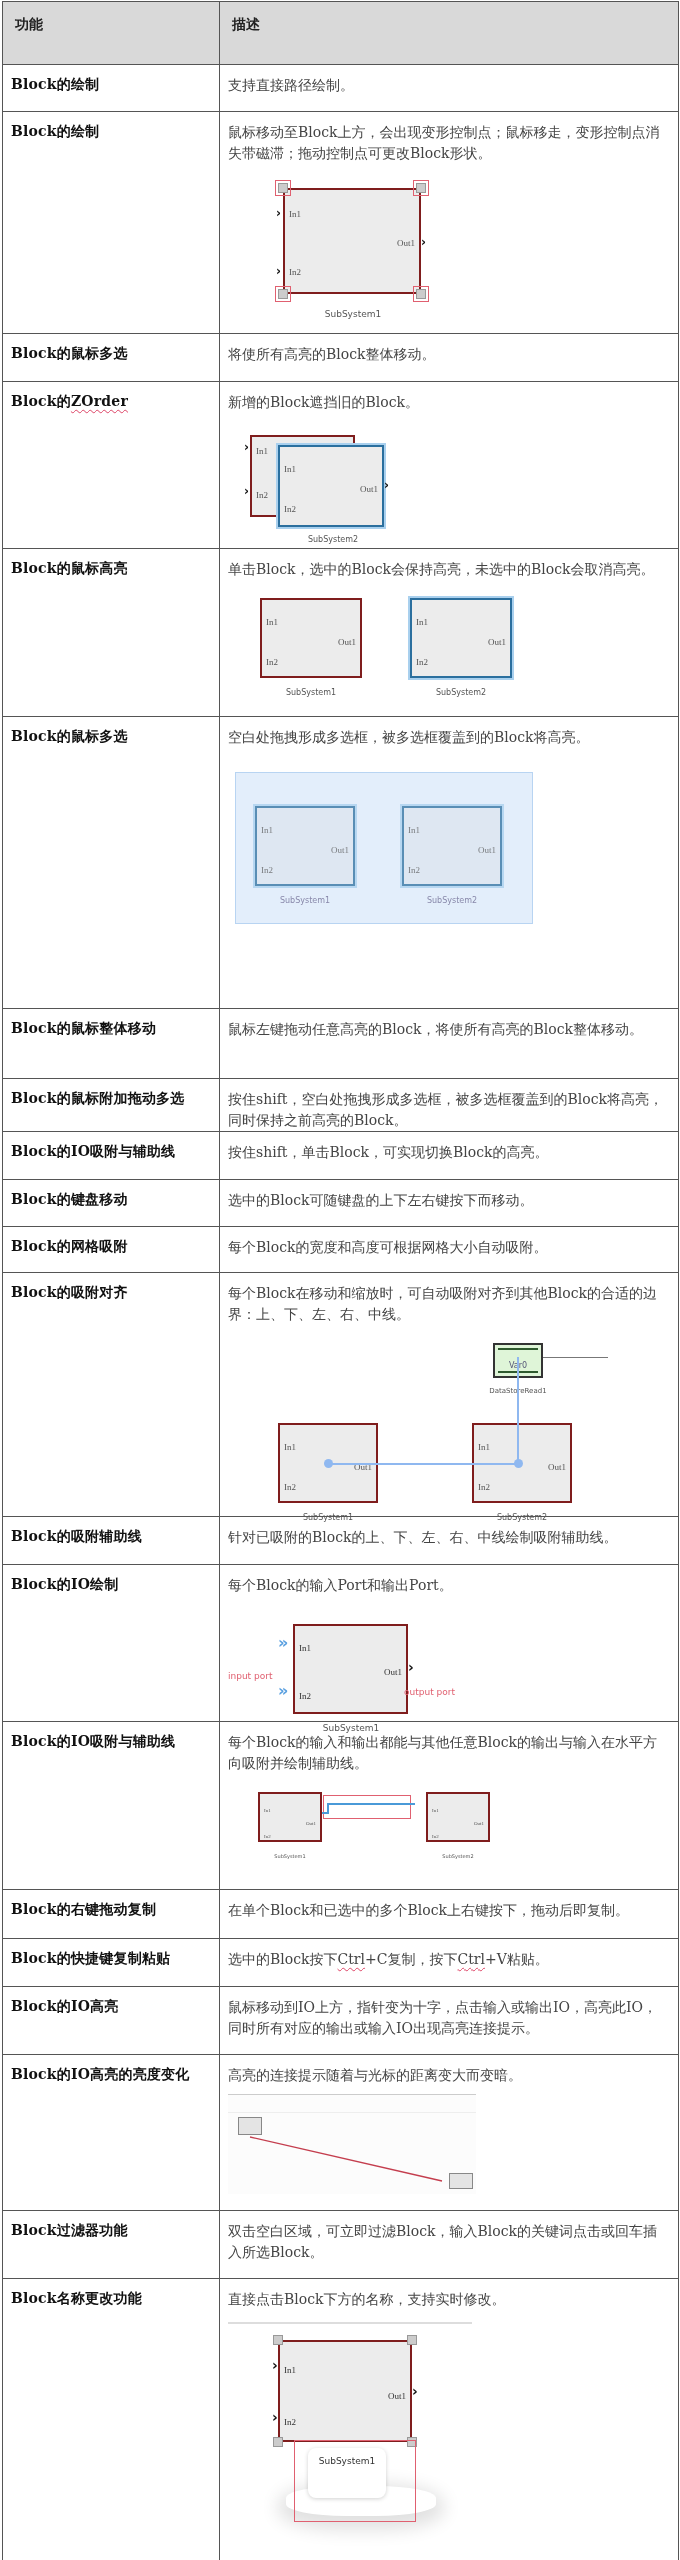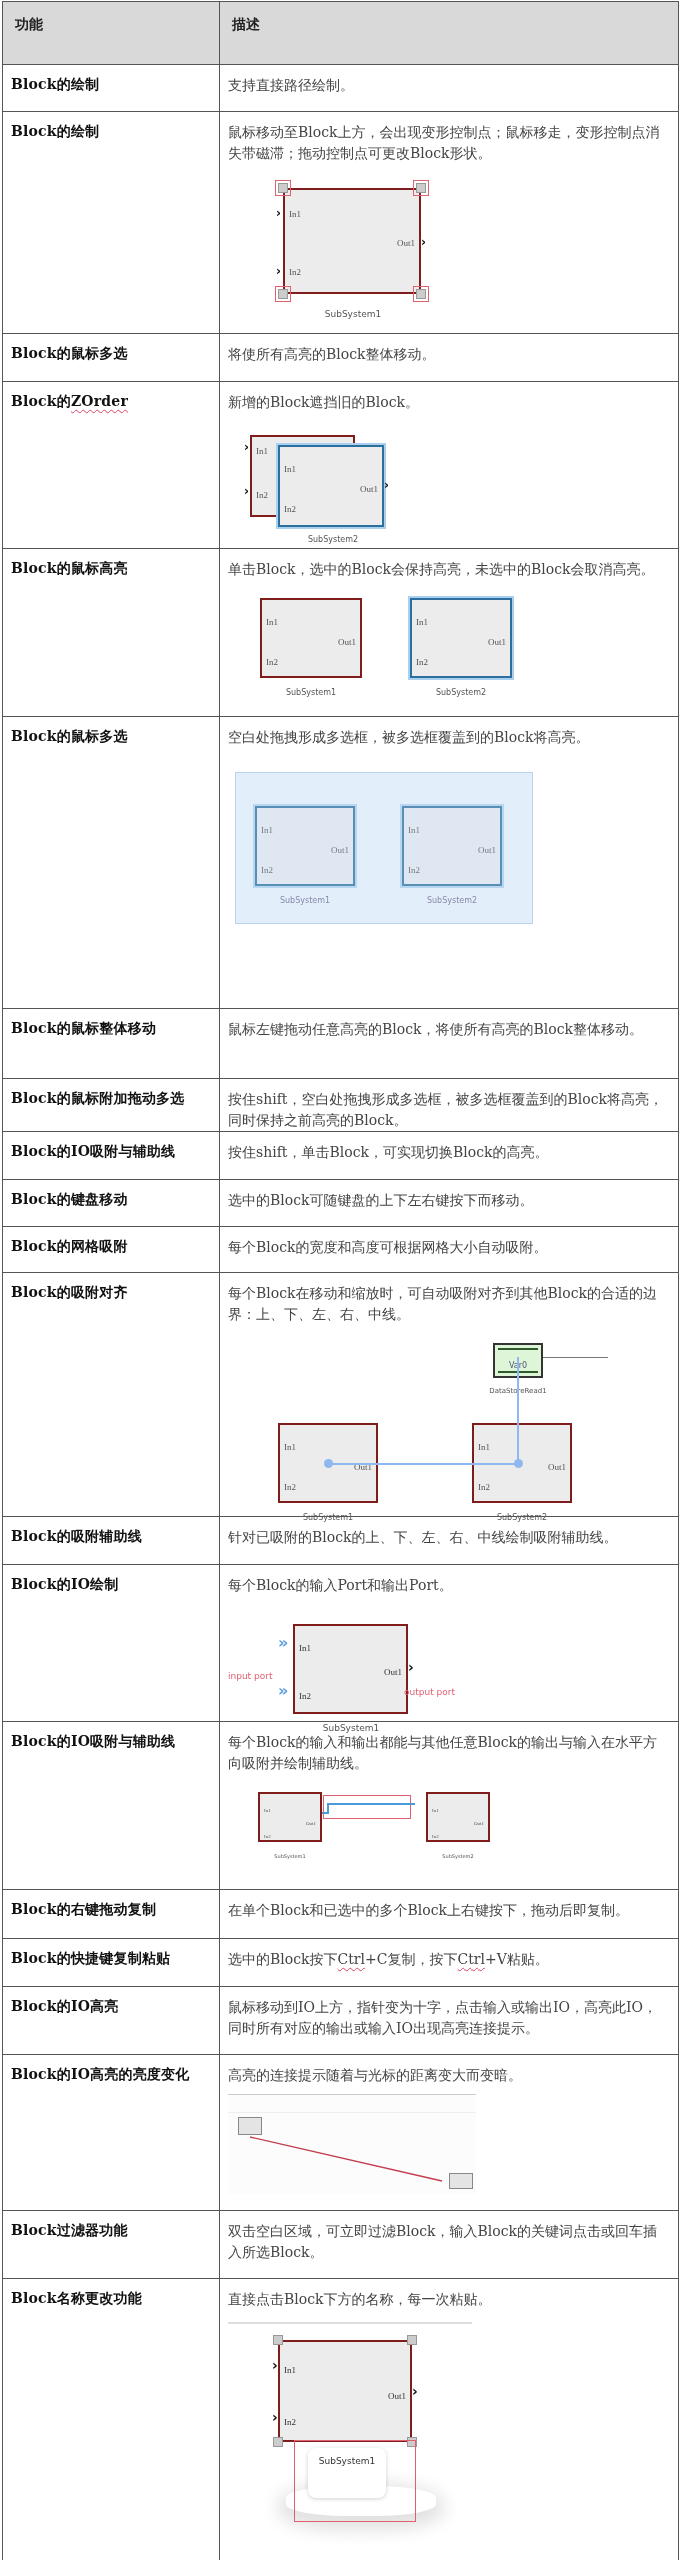--- a/index.html
+++ b/index.html
@@ -276,21 +276,21 @@
   </tr>
 
   <tr style="height:68px">
     <td class="fname">Block过滤器功能</td>
     <td class="fdesc">双击空白区域，可立即过滤Block，输入Block的关键词点击或回车插入所选Block。</td>
   </tr>
 
   <tr style="height:390px">
     <td class="fname">Block名称更改功能</td>
     <td class="fdesc">
-      <div>直接点击Block下方的名称，每一次粘贴。</div>
+      <div>直接点击Block下方的名称，支持实时修改。</div>
       <div class="fig" style="height:200px">
         <div style="position:absolute;left:0;top:4px;width:244px;height:2px;background:#ddd"></div>
         <div class="blk" style="left:50px;top:22px;width:134px;height:102px">
           <span class="pin" style="top:18px;color:#333">In1</span>
           <span class="pin" style="top:70px;color:#333">In2</span>
           <span class="pout" style="top:44px;color:#333">Out1</span>
         </div>
         <span class="chev" style="left:44px;top:41px;font-size:14px">›</span>
         <span class="chev" style="left:44px;top:93px;font-size:14px">›</span>
         <span class="chev" style="left:184px;top:67px;font-size:14px">›</span>

